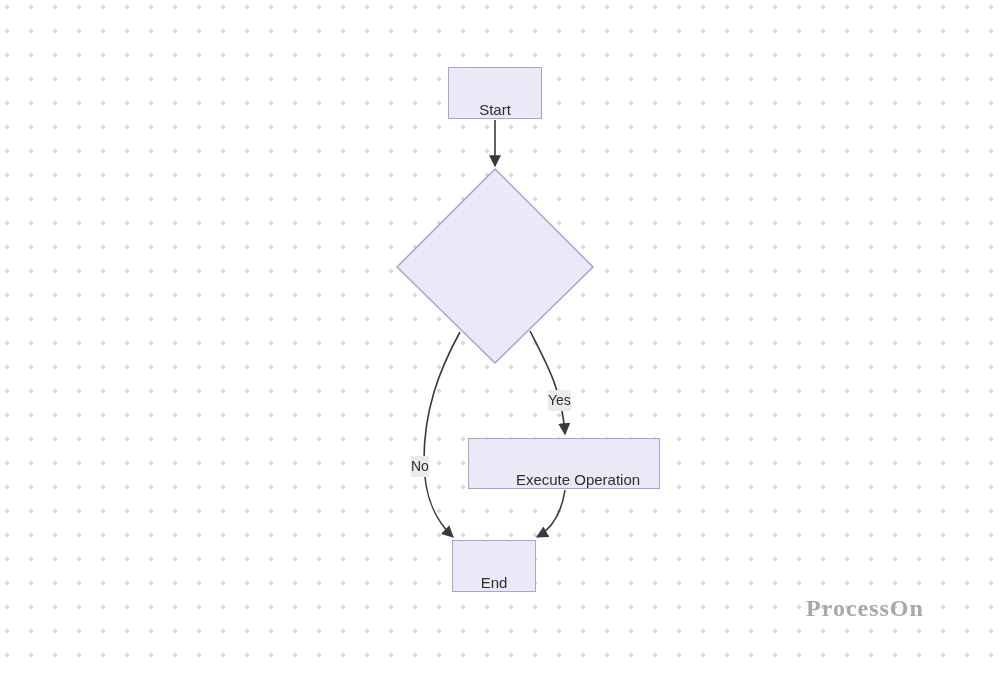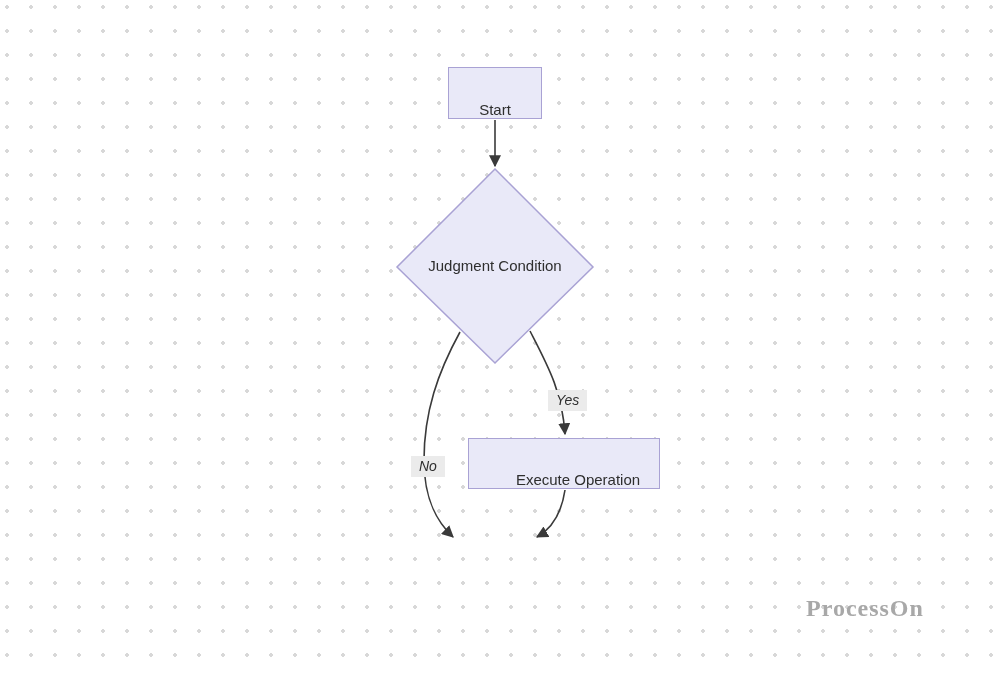--- a/index.html
+++ b/index.html
@@ -59,25 +59,24 @@
     position:absolute;
     left:395px;top:257px;
     width:200px;
     text-align:center;
     font-size:15px;
     color:var(--text_color);
   }
   .edge-label{
     position:absolute;
     background:var(--label_bg);
-    padding:1px 8px;
+    padding:1px 0;
     font-size:14px;
     color:var(--text_color);
     line-height:19px;
-    font-style:italic;
   }
   .edge-label-yes{left:548px;top:390px;}
   .edge-label-no{left:411px;top:456px;}
   .watermark{
     position:absolute;
     left:806px;top:595px;
     font-family:"Liberation Serif","DejaVu Serif",serif;
     font-weight:bold;
     font-size:24px;
     letter-spacing:1px;
@@ -104,26 +103,28 @@
 
     <path class="edge" d="M460,332 C438,372 424,412 424,460 C424,497 435,520 453,537" marker-end="url(#arrow)"></path>
 
     <path class="edge" d="M565,490 C562,510 553,528 537,537" marker-end="url(#arrow)"></path>
   </svg>
 
   <div class="node node-start">
     <span>Start</span>
   </div>
 
-  <div class="diamond-label">Judgment Condition</div>
 
   <div class="node node-execute">
     <span>Execute Operation</span>
   </div>
 
+  <div class="node node-end">
+    <span>End</span>
+  </div>
 
   <div class="edge-label edge-label-yes">Yes</div>
 
   <div class="edge-label edge-label-no">No</div>
 
   <div class="watermark">ProcessOn</div>
 
 </div>
 
 </body></html>

